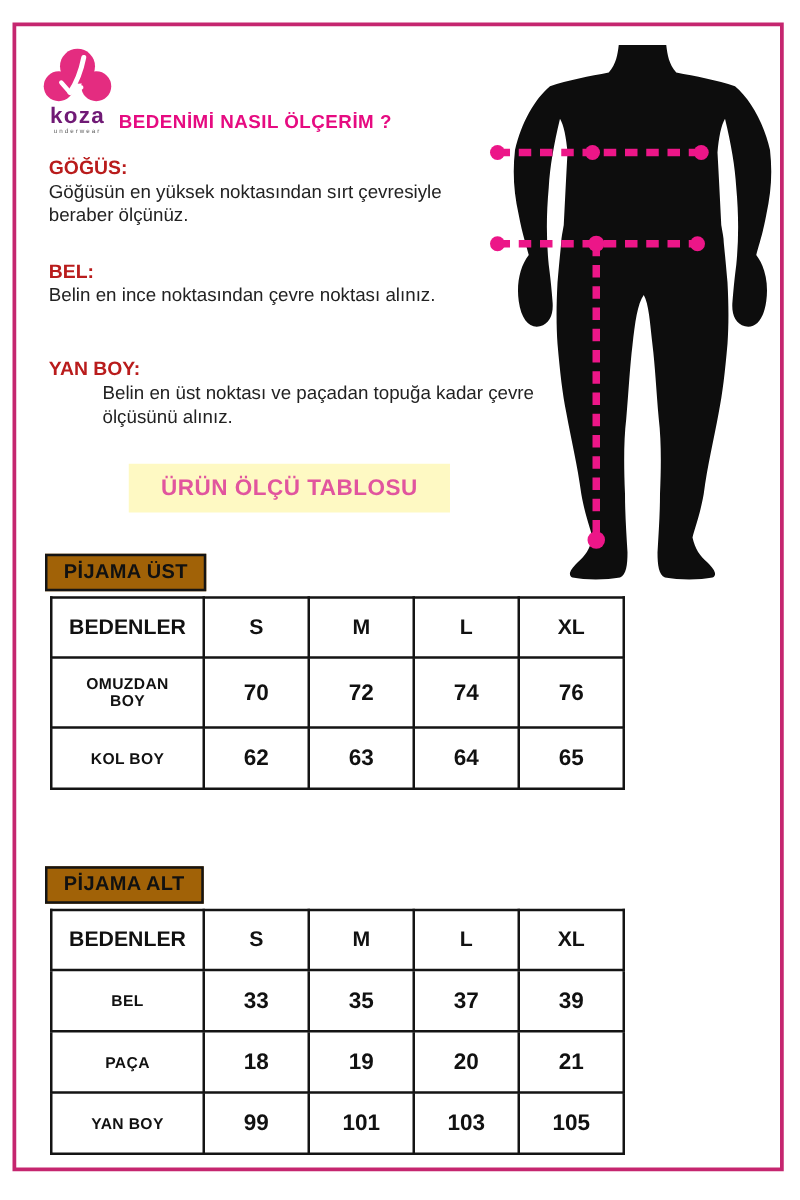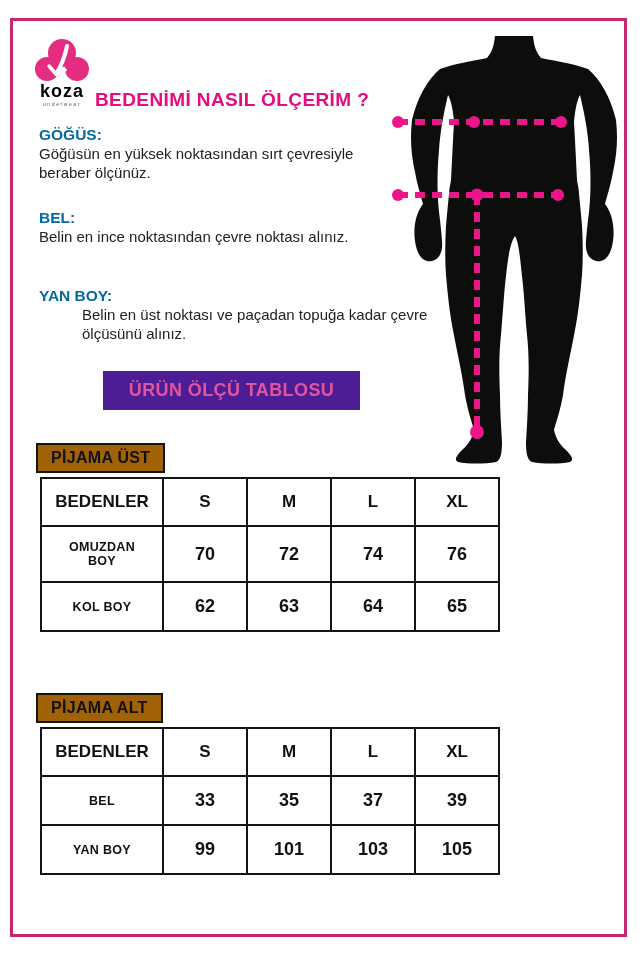--- a/index.html
+++ b/index.html
@@ -7,34 +7,34 @@
     width:640px;height:960px;background:#ffffff;position:relative;overflow:hidden;
     font-family:"Liberation Sans", sans-serif;color:#1c1c1c;
   }
   .abs{position:absolute;}
 
   
   .frame{left:10px;top:18px;width:611px;height:913px;border:3px solid #c5266f;}
 
   
   .logo{left:28px;top:38px;width:68px;text-align:center;line-height:1;}
-  .logo .name{font-size:18px;font-weight:700;color:#000000;letter-spacing:1px;margin-top:-3px;}
+  .logo .name{font-size:18px;font-weight:700;color:#701a75;letter-spacing:1px;margin-top:-3px;}
   .logo .sub{font-size:5px;letter-spacing:1.6px;color:#5a5a5a;margin-top:2px;}
 
   
-  .title{left:95px;top:89px;font-size:19px;font-weight:700;color:#e60b81;letter-spacing:.4px;}
-  .g-head{font-size:15.5px;font-weight:700;color:#0369a1;}
+  .title{left:95px;top:89px;font-size:15px;font-weight:700;color:#e60b81;letter-spacing:.4px;}
+  .g-head{font-size:15.5px;font-weight:700;color:#b91c1c;}
   .g-text{font-size:15px;line-height:18.5px;color:#222;width:352px;}
   .h1{left:39px;top:126px;} .p1{left:39px;top:145px;}
   .h2{left:39px;top:209px;} .p2{left:39px;top:228px;}
   .h3{left:39px;top:287px;} .p3{left:39px;top:306px;margin-left:43px;}
 
   
   .banner{
-    left:103px;top:371px;width:257px;height:39px;background:#4c1d95;color:#e1559e;
+    left:103px;top:371px;width:257px;height:39px;background:#fef9c3;color:#e1559e;
     font-size:18px;font-weight:700;display:flex;align-items:center;justify-content:center;
     letter-spacing:.4px;
   }
 
   
   .figure{left:385px;top:30px;}
 
   
   .tbl-label{
     background:#a16207;border:2px solid #141414;font-size:16px;font-weight:700;
@@ -206,20 +206,27 @@
     <th class="colhead">XL</th>
   </tr>
   <tr>
     <td class="rowlab">BEL</td>
     <td class="val">33</td>
     <td class="val">35</td>
     <td class="val">37</td>
     <td class="val">39</td>
   </tr>
   <tr>
+    <td class="rowlab">PAÇA</td>
+    <td class="val">18</td>
+    <td class="val">19</td>
+    <td class="val">20</td>
+    <td class="val">21</td>
+  </tr>
+  <tr>
     <td class="rowlab">YAN BOY</td>
     <td class="val">99</td>
     <td class="val">101</td>
     <td class="val">103</td>
     <td class="val">105</td>
   </tr>
 </tbody>
   </table>
 
 </body></html>

